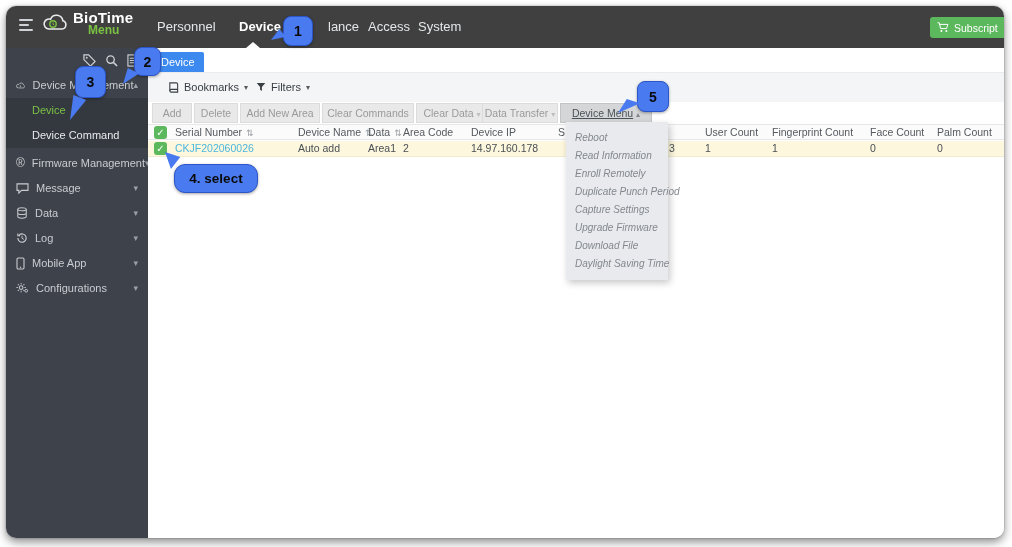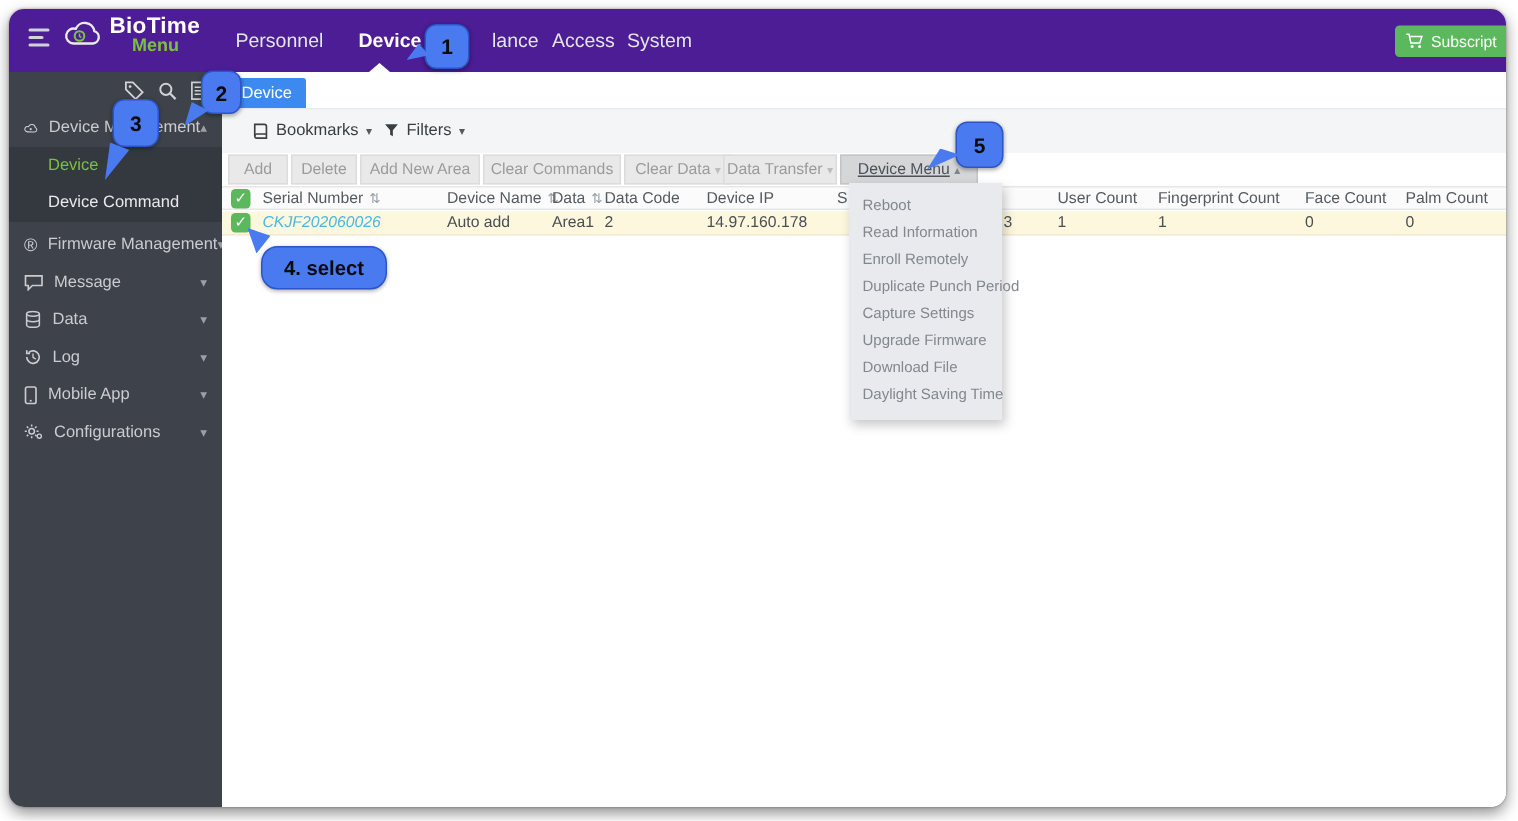--- a/index.html
+++ b/index.html
@@ -3,21 +3,21 @@
 <meta charset="utf-8">
 <style>
   * { box-sizing: border-box; margin: 0; padding: 0; }
   html,body { width:1012px; height:547px; background:#fff; font-family:"Liberation Sans",sans-serif; overflow:hidden; position:relative; }
 
   .window { position:absolute; left:6px; top:6px; width:998px; height:532px; background:#fff;
             border-radius:10px; overflow:hidden;
             box-shadow:0 4px 10px rgba(0,0,0,.45), 0 0 2px rgba(0,0,0,.35); }
 
   
-  .navbar { position:absolute; left:0; top:0; right:0; height:42px; background:#4c1d95; }
+  .navbar { position:absolute; left:0; top:0; right:0; height:42px; background:#404040; }
   .hamburger { position:absolute; left:13px; top:13px; width:16px; height:14px; cursor:pointer; }
   .hamburger i { display:block; height:2px; background:#cfd2d6; margin-bottom:3px; border-radius:1px; }
   .hamburger i:nth-child(1){ width:14px; } .hamburger i:nth-child(2){ width:10px; } .hamburger i:nth-child(3){ width:14px; }
   .brand { position:absolute; left:36px; top:4px; display:flex; align-items:center; }
   .brand-text { margin-left:5px; line-height:1; }
   .brand-title { color:#fff; font-weight:bold; font-size:15px; letter-spacing:.2px; }
   .brand-sub { color:#7ac143; font-weight:bold; font-size:12px; margin-left:15px; margin-top:-1px; }
   .nav-item { position:absolute; top:0; height:42px; line-height:42px; color:#e4e6e8; font-size:13px; cursor:pointer; white-space:nowrap; }
   .nav-item.active { color:#fff; font-weight:bold; }
   .nav-caret { position:absolute; left:240px; top:36px; width:0; height:0;
@@ -53,26 +53,26 @@
   .tbtn .mini-caret { font-size:8px; color:#bdbdbd; }
   .tbtn.pressed { background:#d4d6d8; border-color:#c2c4c6; color:#4c5258; }
   .tbtn.pressed .btn-lbl { text-decoration:underline; }
   .tbtn.pressed .mini-caret { color:#7f858b; }
 
   .thead { position:absolute; left:0; right:0; top:76px; height:16px; background:#fbfbfb; border-top:1px solid #e7e7e7; border-bottom:1px solid #e7e7e7; }
   .trow  { position:absolute; left:0; right:0; top:93px; height:16px; background:#fcf7dd; border-bottom:1px solid #f0ead0; }
   .th { position:absolute; top:1px; font-size:10.5px; color:#555a5f; white-space:nowrap; cursor:pointer; }
   .th .sort { font-size:9px; color:#9aa0a6; margin-left:4px; }
   .td { position:absolute; top:1px; font-size:10.5px; color:#4a4f54; white-space:nowrap; }
-  .td.link { color:#4db7de; cursor:pointer;font-style:italic; }
+  .td.link { color:#4db7de; cursor:pointer; }
   .cbx { position:absolute; left:6px; top:1px; width:13px; height:13px; background:#5cb85c; border-radius:3px;
          color:#fff; font-size:10px; line-height:13px; text-align:center; cursor:pointer; }
 
   .dropdown { position:absolute; left:418px; top:74px; width:102px; background:#e8eaed;
-              box-shadow:2px 3px 7px rgba(0,0,0,.22); padding:7px 0; z-index:5; }
+              box-shadow:2px 3px 7px rgba(0,0,0,.22); padding:7px 0; z-index:5;font-style:italic; }
   .dropdown .mi { height:18px; line-height:18px; padding-left:9px; font-size:10px; color:#83888e; cursor:pointer; white-space:nowrap; }
 
   
   .callout { position:absolute; background:#4a7af0; border:1px solid #2b55c8; border-radius:8px; z-index:10;
              display:flex; align-items:center; justify-content:center; color:#0b0b0b; font-weight:bold;
              box-shadow:0 1px 3px rgba(0,0,0,.35); }
   .tail { position:absolute; background:#4a7af0; z-index:9; }
 </style>
 </head>
 <body>
@@ -213,21 +213,21 @@
     <div class="tbtn" style="left:174px;width:92px"><span class="btn-lbl">Clear Commands</span></div>
     <div class="tbtn" style="left:268px;width:72px"><span class="btn-lbl">Clear Data</span> <span class="mini-caret">▾</span></div>
     <div class="tbtn" style="left:334px;width:76px"><span class="btn-lbl">Data Transfer</span> <span class="mini-caret">▾</span></div>
     <div class="tbtn pressed" style="left:412px;width:92px"><span class="btn-lbl">Device Menu</span> <span class="mini-caret">▴</span></div>
 
     <div class="thead">
       <div class="cbx">✓</div>
       <span class="th" style="left:27px"><span>Serial Number</span><span class="sort">⇅</span></span>
       <span class="th" style="left:150px"><span>Device Name</span><span class="sort">⇅</span></span>
       <span class="th" style="left:220px"><span>Data</span><span class="sort">⇅</span></span>
-      <span class="th" style="left:255px"><span>Data Code</span></span>
+      <span class="th" style="left:255px"><span>Area Code</span></span>
       <span class="th" style="left:323px"><span>Device IP</span></span>
       <span class="th" style="left:410px"><span>S</span></span>
       <span class="th" style="left:557px"><span>User Count</span></span>
       <span class="th" style="left:624px"><span>Fingerprint Count</span></span>
       <span class="th" style="left:722px"><span>Face Count</span></span>
       <span class="th" style="left:789px"><span>Palm Count</span></span>
     </div>
 
     <div class="trow">
       <div class="cbx">✓</div>

